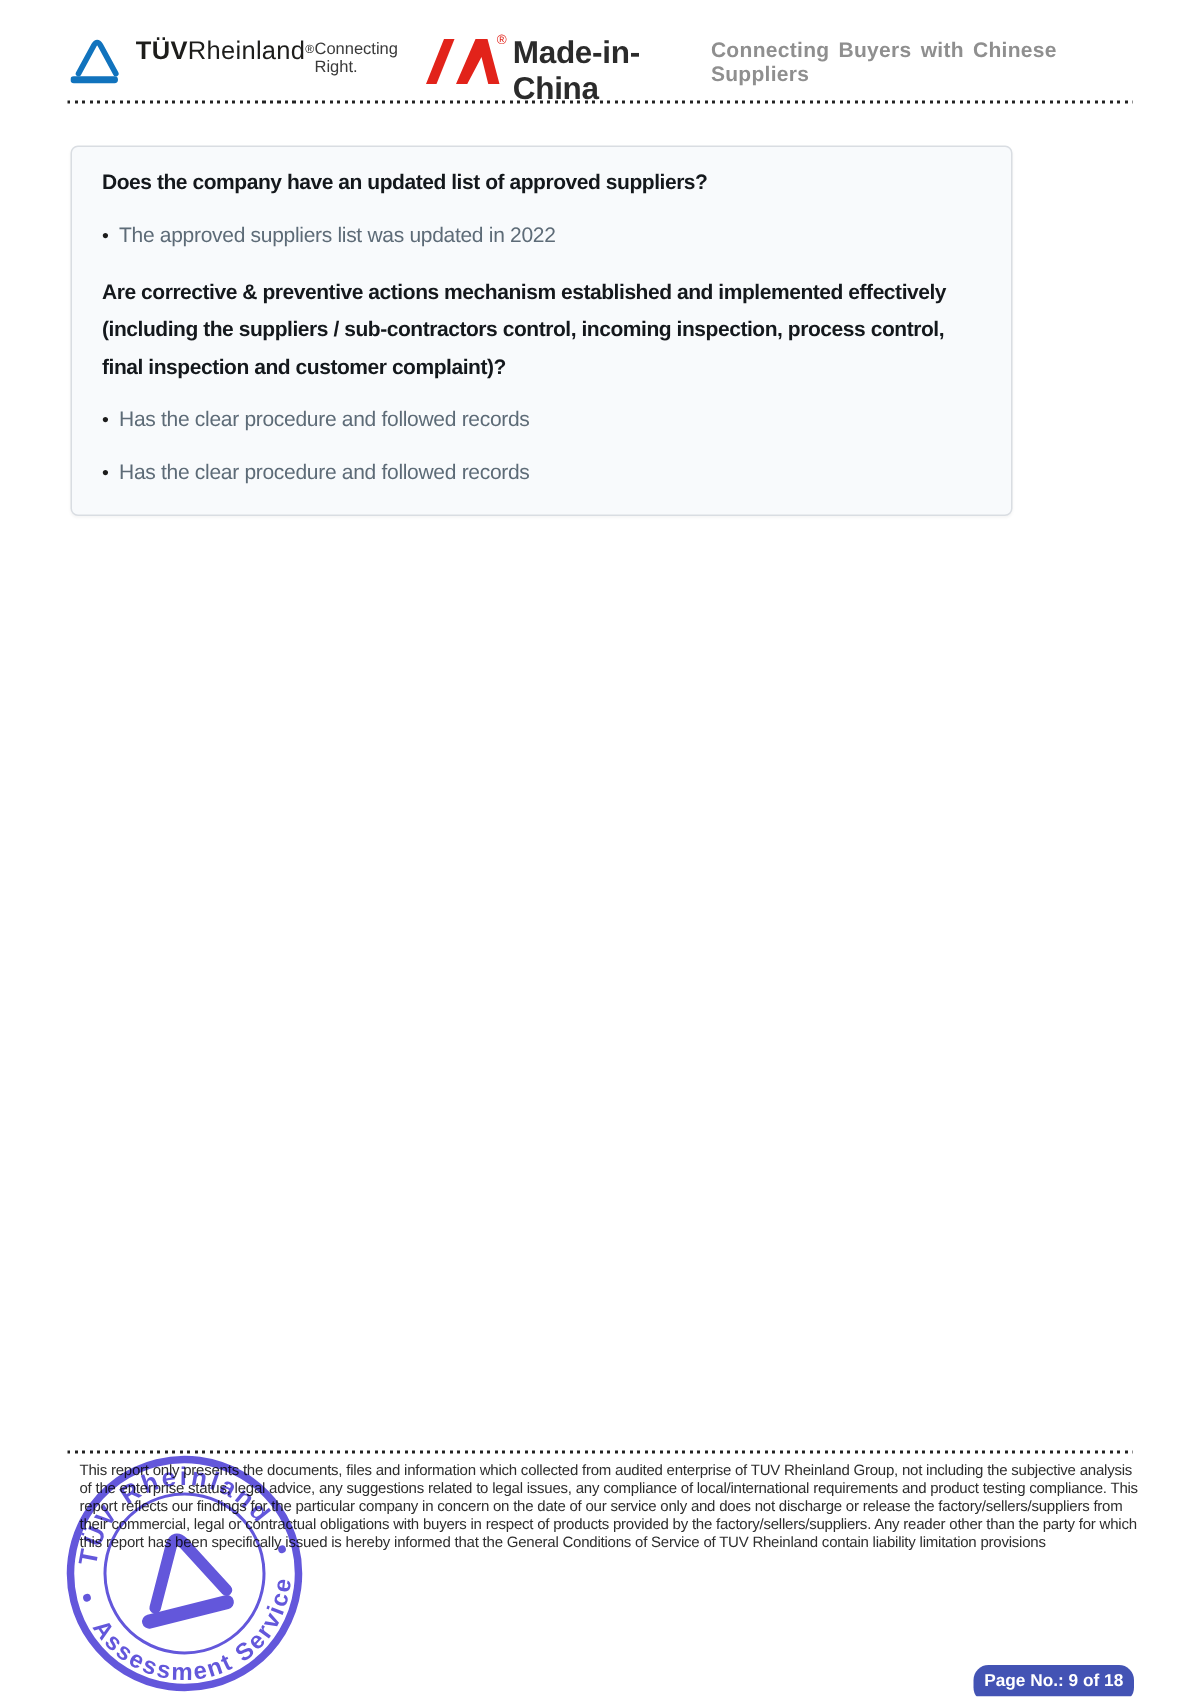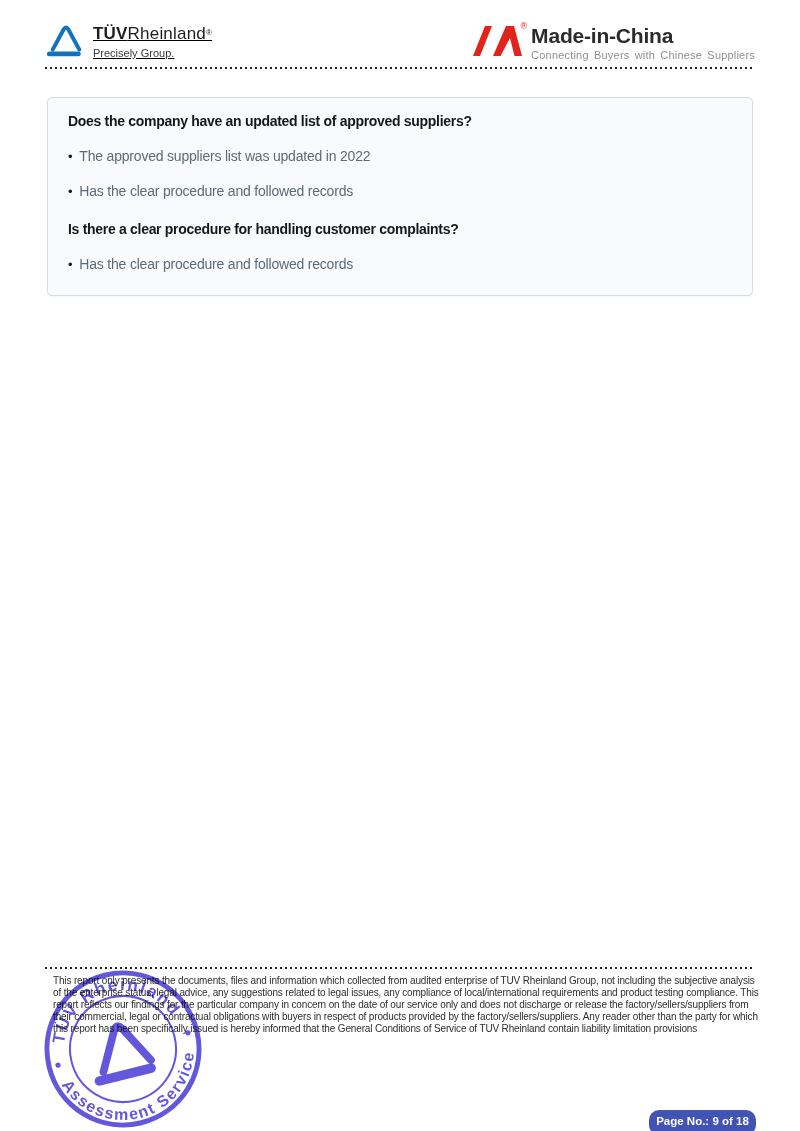--- a/index.html
+++ b/index.html
@@ -3,39 +3,39 @@
 <meta charset="utf-8">
 <style>
   html,body{margin:0;padding:0;background:#fff;}
   .page{position:relative;width:800px;height:1131px;background:#ffffff;overflow:hidden;
         font-family:"Liberation Sans",sans-serif;}
 
   
   .header{position:absolute;top:24px;left:47px;right:45px;display:flex;
           justify-content:space-between;align-items:flex-start;}
   .tuv-logo{display:flex;align-items:flex-start;gap:8px;}
-  .tuv-text-col{display:flex;flex-direction:column;text-decoration:underline;}
+  .tuv-text-col{display:flex;flex-direction:row;}
   .tuv-title{font-size:17px;color:#1d1d1b;line-height:20px;letter-spacing:.2px;}
   .tuv-title .b{font-weight:bold;}
   .reg{font-size:8px;vertical-align:top;position:relative;top:-1px;}
   .tuv-tagline{font-size:11px;color:#3a3a3a;margin-top:3px;}
   .mic-logo{display:flex;align-items:flex-start;gap:6px;}
   .mic-m-wrap{position:relative;width:52px;height:34px;}
   .mic-reg{position:absolute;top:-3px;right:-2px;color:#e2231a;font-size:9px;}
-  .mic-text-col{display:flex;flex-direction:column;}
+  .mic-text-col{display:flex;flex-direction:row;}
   .mic-title{font-size:21px;font-weight:bold;color:#2b2b2b;line-height:24px;letter-spacing:-.2px;}
-  .mic-tagline{font-size:11px;color:#8f8f8f;margin-top:1px;word-spacing:2px;letter-spacing:.2px;}
+  .mic-tagline{font-size:14px;color:#8f8f8f;margin-top:1px;word-spacing:2px;letter-spacing:.2px;font-weight:bold;}
 
   .dotted{position:absolute;left:45px;right:45px;height:2px;
           background-image:repeating-linear-gradient(90deg,#222 0 2px,transparent 2px 5px);}
   .dotted.top-line{top:67px;}
   .dotted.footer-line{top:967px;}
 
   
-  .qa-card{position:absolute;top:97px;left:47px;width:706px;min-height:199px;box-sizing:border-box;
+  .qa-card{position:absolute;top:97px;left:47px;width:628px;min-height:199px;box-sizing:border-box;
            background:#f8fafc;border:1px solid #d9dde2;border-radius:5px;
            padding:11px 20px 16px 20px;box-shadow:0 1px 2px rgba(0,0,0,.04);}
   .question{margin:13px 0 0 0;font-size:14px;font-weight:bold;color:#14181c;
             line-height:25px;letter-spacing:-.3px;}
   .question:first-child{margin-top:0;}
   .answer{margin:10px 0 0 0;font-size:14px;color:#5d6b77;line-height:25px;letter-spacing:-.2px;}
   .answer .bullet{color:#1c1c1c;margin-right:7px;font-size:13px;}
 
   
   .disclaimer{position:absolute;top:975px;left:53px;width:708px;
@@ -58,21 +58,21 @@
 
   <div class="header">
 
     <div class="tuv-logo">
       <svg width="38" height="36" viewBox="0 0 40 36">
         <path d="M6,26 L17.6,4.6 Q20,0.6 22.4,4.6 L34,26" fill="none" stroke="#1173bd" stroke-width="4.2" stroke-linecap="round"></path>
         <path d="M2.5,30.5 L33,30.5" fill="none" stroke="#1173bd" stroke-width="5.2" stroke-linecap="round"></path>
       </svg>
       <div class="tuv-text-col">
         <div class="tuv-title"><span class="b">TÜV</span><span>Rheinland</span><span class="reg">®</span></div>
-        <div class="tuv-tagline">Precisely Group.</div>
+        <div class="tuv-tagline">Connecting Right.</div>
       </div>
     </div>
 
     <div class="mic-logo">
       <div class="mic-m-wrap">
         <svg width="52" height="34" viewBox="0 0 52 32">
           <polygon points="12,1 19,1 7,31 0,31" fill="#e2231a"></polygon>
           <polygon points="20,31 33,1 41,1 49,31 41.5,31 37,13 27.5,31" fill="#e2231a"></polygon>
         </svg>
         <span class="mic-reg">®</span>
@@ -84,23 +84,23 @@
     </div>
 
   </div>
 
   <div class="dotted top-line"></div>
 
   <div class="qa-card">
     <p class="question">Does the company have an updated list of approved suppliers?</p>
     <p class="answer"><span class="bullet">•</span><span>The approved suppliers list was updated in 2022</span></p>
 
+    <p class="question">Are corrective &amp; preventive actions mechanism established and implemented effectively (including the suppliers / sub-contractors control, incoming inspection, process control, final inspection and customer complaint)?</p>
     <p class="answer"><span class="bullet">•</span><span>Has the clear procedure and followed records</span></p>
 
-    <p class="question">Is there a clear procedure for handling customer complaints?</p>
     <p class="answer"><span class="bullet">•</span><span>Has the clear procedure and followed records</span></p>
   </div>
 
   <div class="dotted footer-line"></div>
 
   <div class="disclaimer">This report only presents the documents, files and information which collected from audited enterprise of TUV Rheinland Group, not including the subjective analysis of the enterprise status, legal advice, any suggestions related to legal issues, any compliance of local/international requirements and product testing compliance. This report reflects our findings for the particular company in concern on the date of our service only and does not discharge or release the factory/sellers/suppliers from their commercial, legal or contractual obligations with buyers in respect of products provided by the factory/sellers/suppliers. Any reader other than the party for which this report has been specifically issued is hereby informed that the General Conditions of Service of TUV Rheinland contain liability limitation provisions</div>
 
 
   <svg class="stamp" viewBox="0 0 160 160">
     <g transform="rotate(-14 80 80)" fill="none" stroke="#4031d3">

